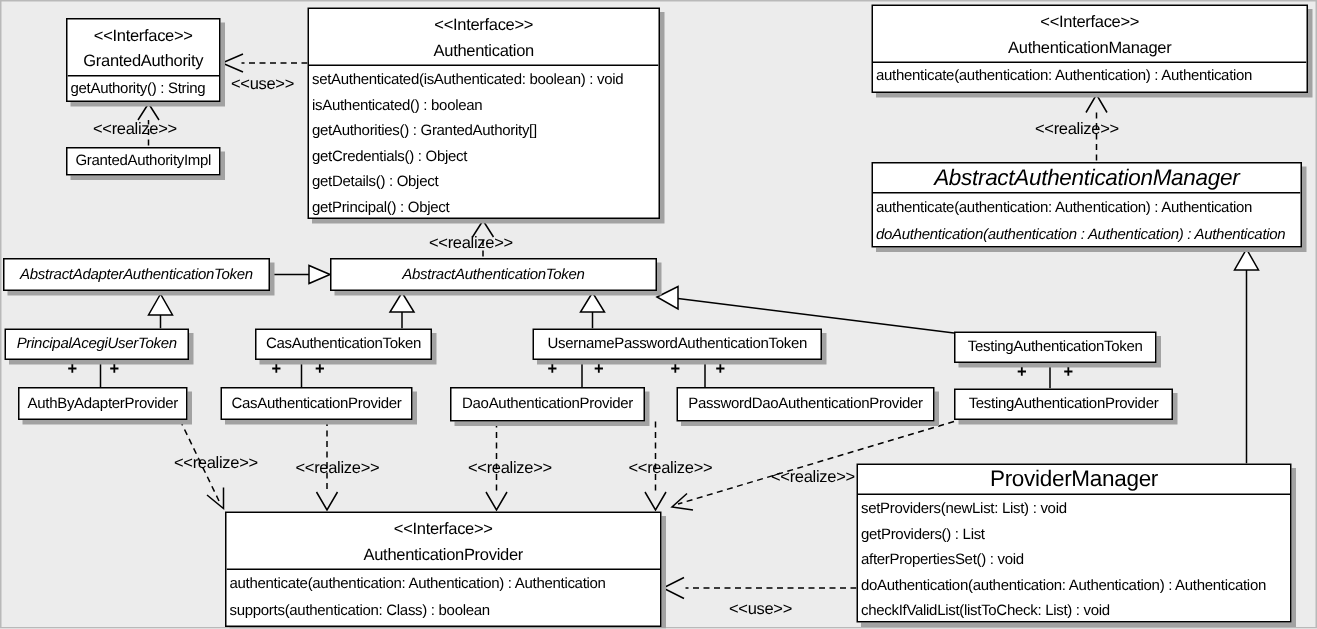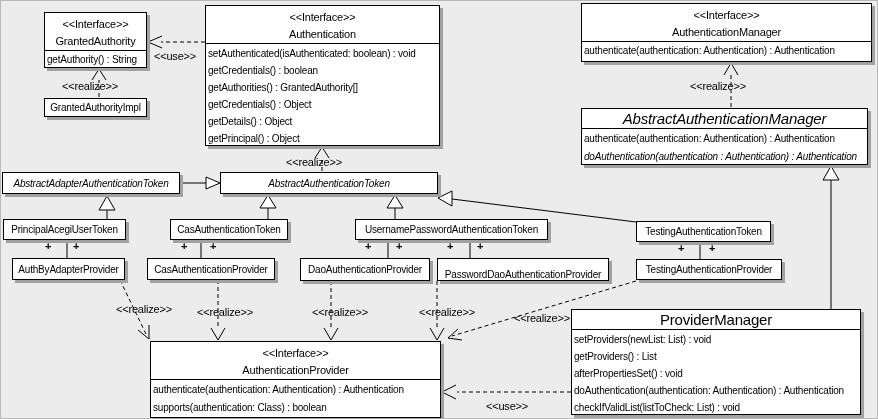--- a/index.html
+++ b/index.html
@@ -30,28 +30,28 @@
   .pl{position:absolute;z-index:3;font-size:11px;font-weight:bold;}
 
   
   #b-ga   {left:44px;top:12px;width:103px;height:56px;}
   #b-gai  {left:44px;top:98px;width:103px;height:19px;}
   #b-auth {left:205px;top:5px;width:235px;height:141px;}
   #b-am   {left:581px;top:3px;width:291px;height:59px;}
   #b-aam  {left:581px;top:108px;width:287px;height:57px;}
   #b-aaat {left:2px;top:172px;width:178px;height:22px;}
   #b-aat  {left:220px;top:172px;width:218px;height:22px;}
-  #b-pat  {left:3px;top:219px;width:123px;height:21px;}
+  #b-pat  {left:3px;top:219px;width:123px;height:21px;font-style:italic;}
   #b-cat  {left:170px;top:219px;width:118px;height:21px;}
   #b-upat {left:355px;top:219px;width:193px;height:21px;}
   #b-tat  {left:636px;top:221px;width:135px;height:21px;}
   #b-abap {left:12px;top:258px;width:113px;height:22px;}
   #b-cap  {left:147px;top:258px;width:128px;height:22px;}
   #b-dap  {left:300px;top:258px;width:130px;height:23px;}
-  #b-pdap {left:437px;top:258px;width:172px;height:23px;align-items:flex-end;}
+  #b-pdap {left:451px;top:258px;width:172px;height:23px;}
   #b-tap  {left:636px;top:259px;width:146px;height:21px;}
   #b-ap   {left:150px;top:341px;width:291px;height:77px;}
   #b-pm   {left:571px;top:309px;width:290px;height:106px;}
 </style>
 </head>
 <body>
 
 <div class="stage">
 
   <svg class="wires" width="878" height="419">
@@ -143,21 +143,21 @@
     <span class="nm">GrantedAuthorityImpl</span>
   </div>
 
   <div class="cls" id="b-auth">
     <div class="hd">
       <span class="st">&lt;&lt;Interface&gt;&gt;</span>
       <span class="nm">Authentication</span>
     </div>
     <div class="ml">
       <div class="m">setAuthenticated(isAuthenticated: boolean) : void</div>
-      <div class="m">getCredentials() : boolean</div>
+      <div class="m">isAuthenticated() : boolean</div>
       <div class="m">getAuthorities() : GrantedAuthority[]</div>
       <div class="m">getCredentials() : Object</div>
       <div class="m">getDetails() : Object</div>
       <div class="m">getPrincipal() : Object</div>
     </div>
   </div>
 
   <div class="cls" id="b-am">
     <div class="hd">
       <span class="st">&lt;&lt;Interface&gt;&gt;</span>

